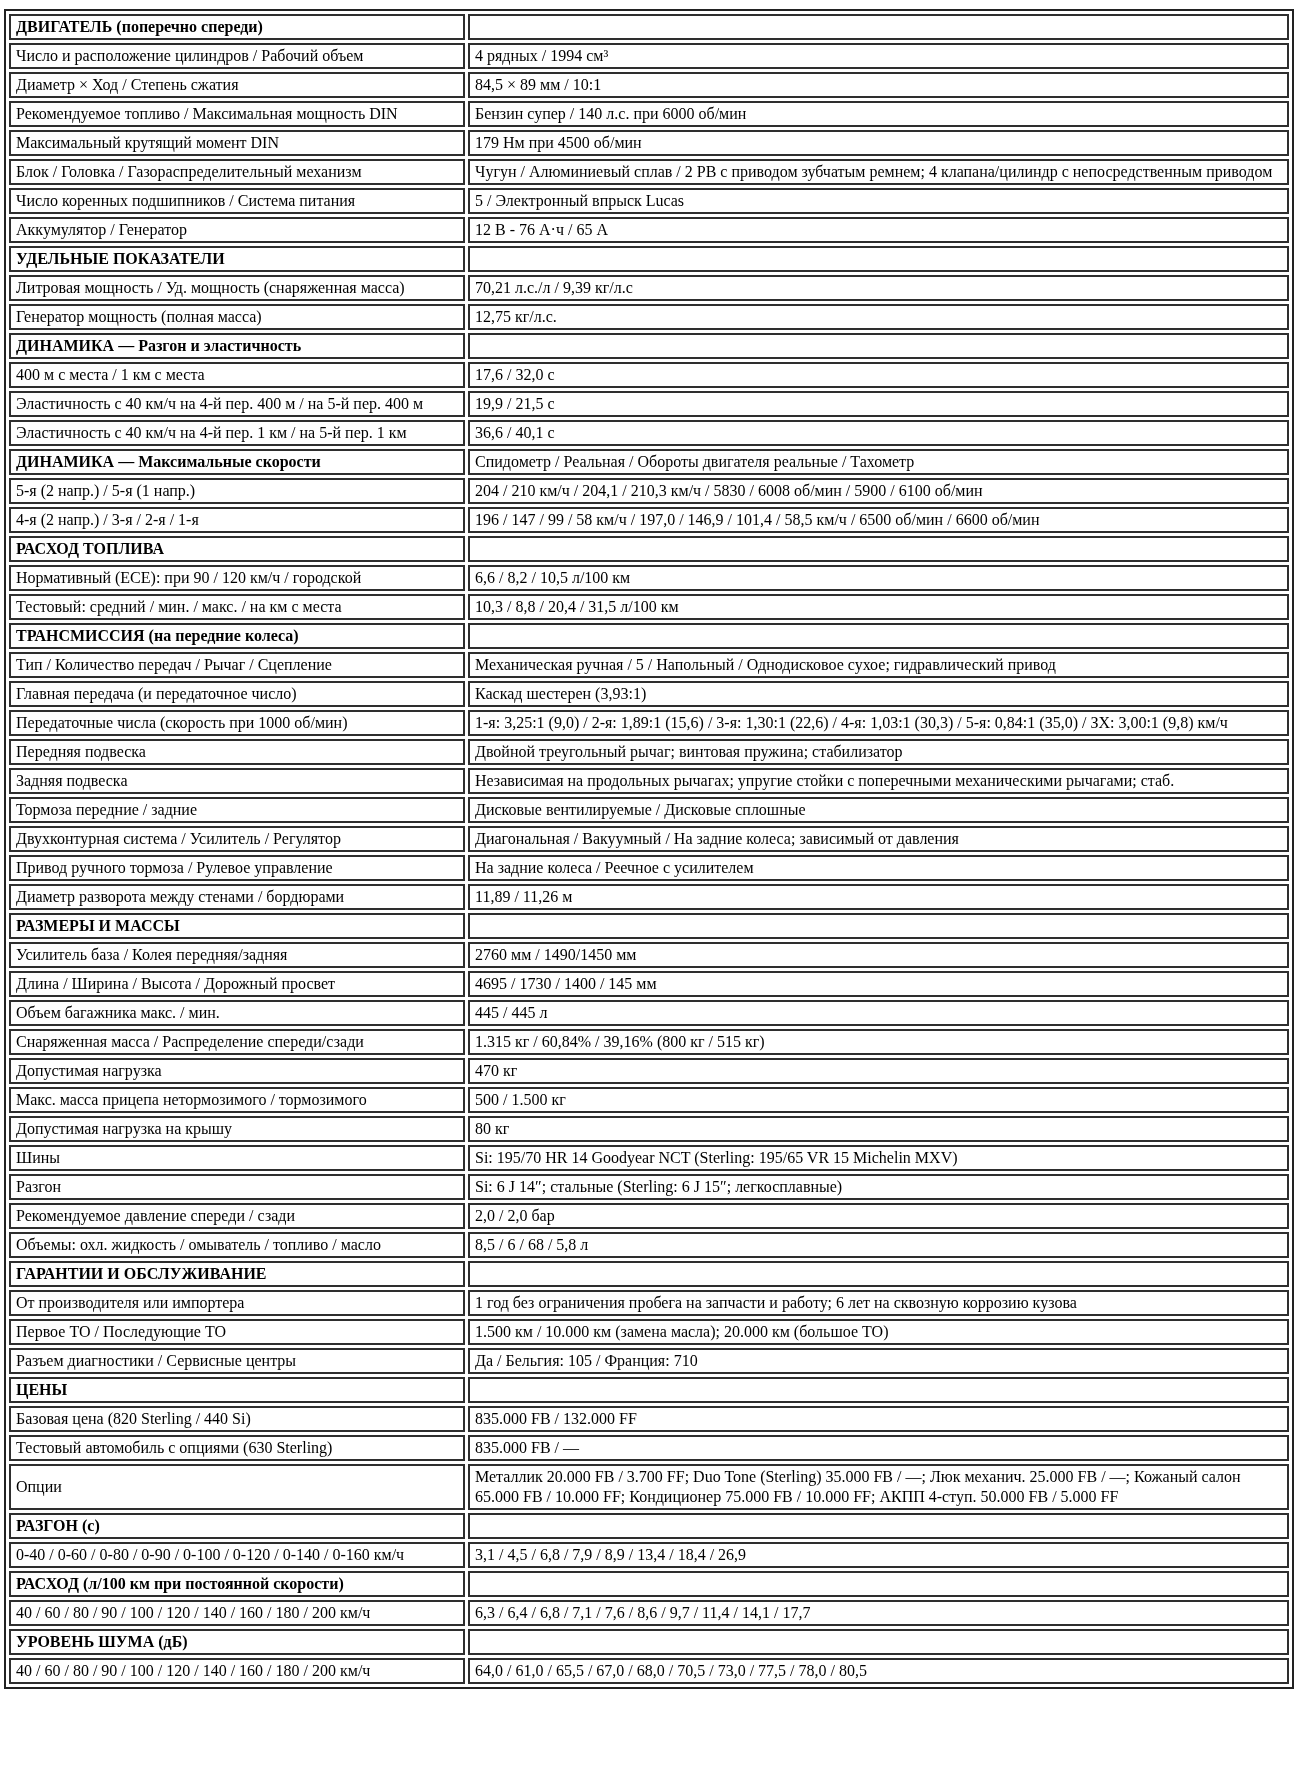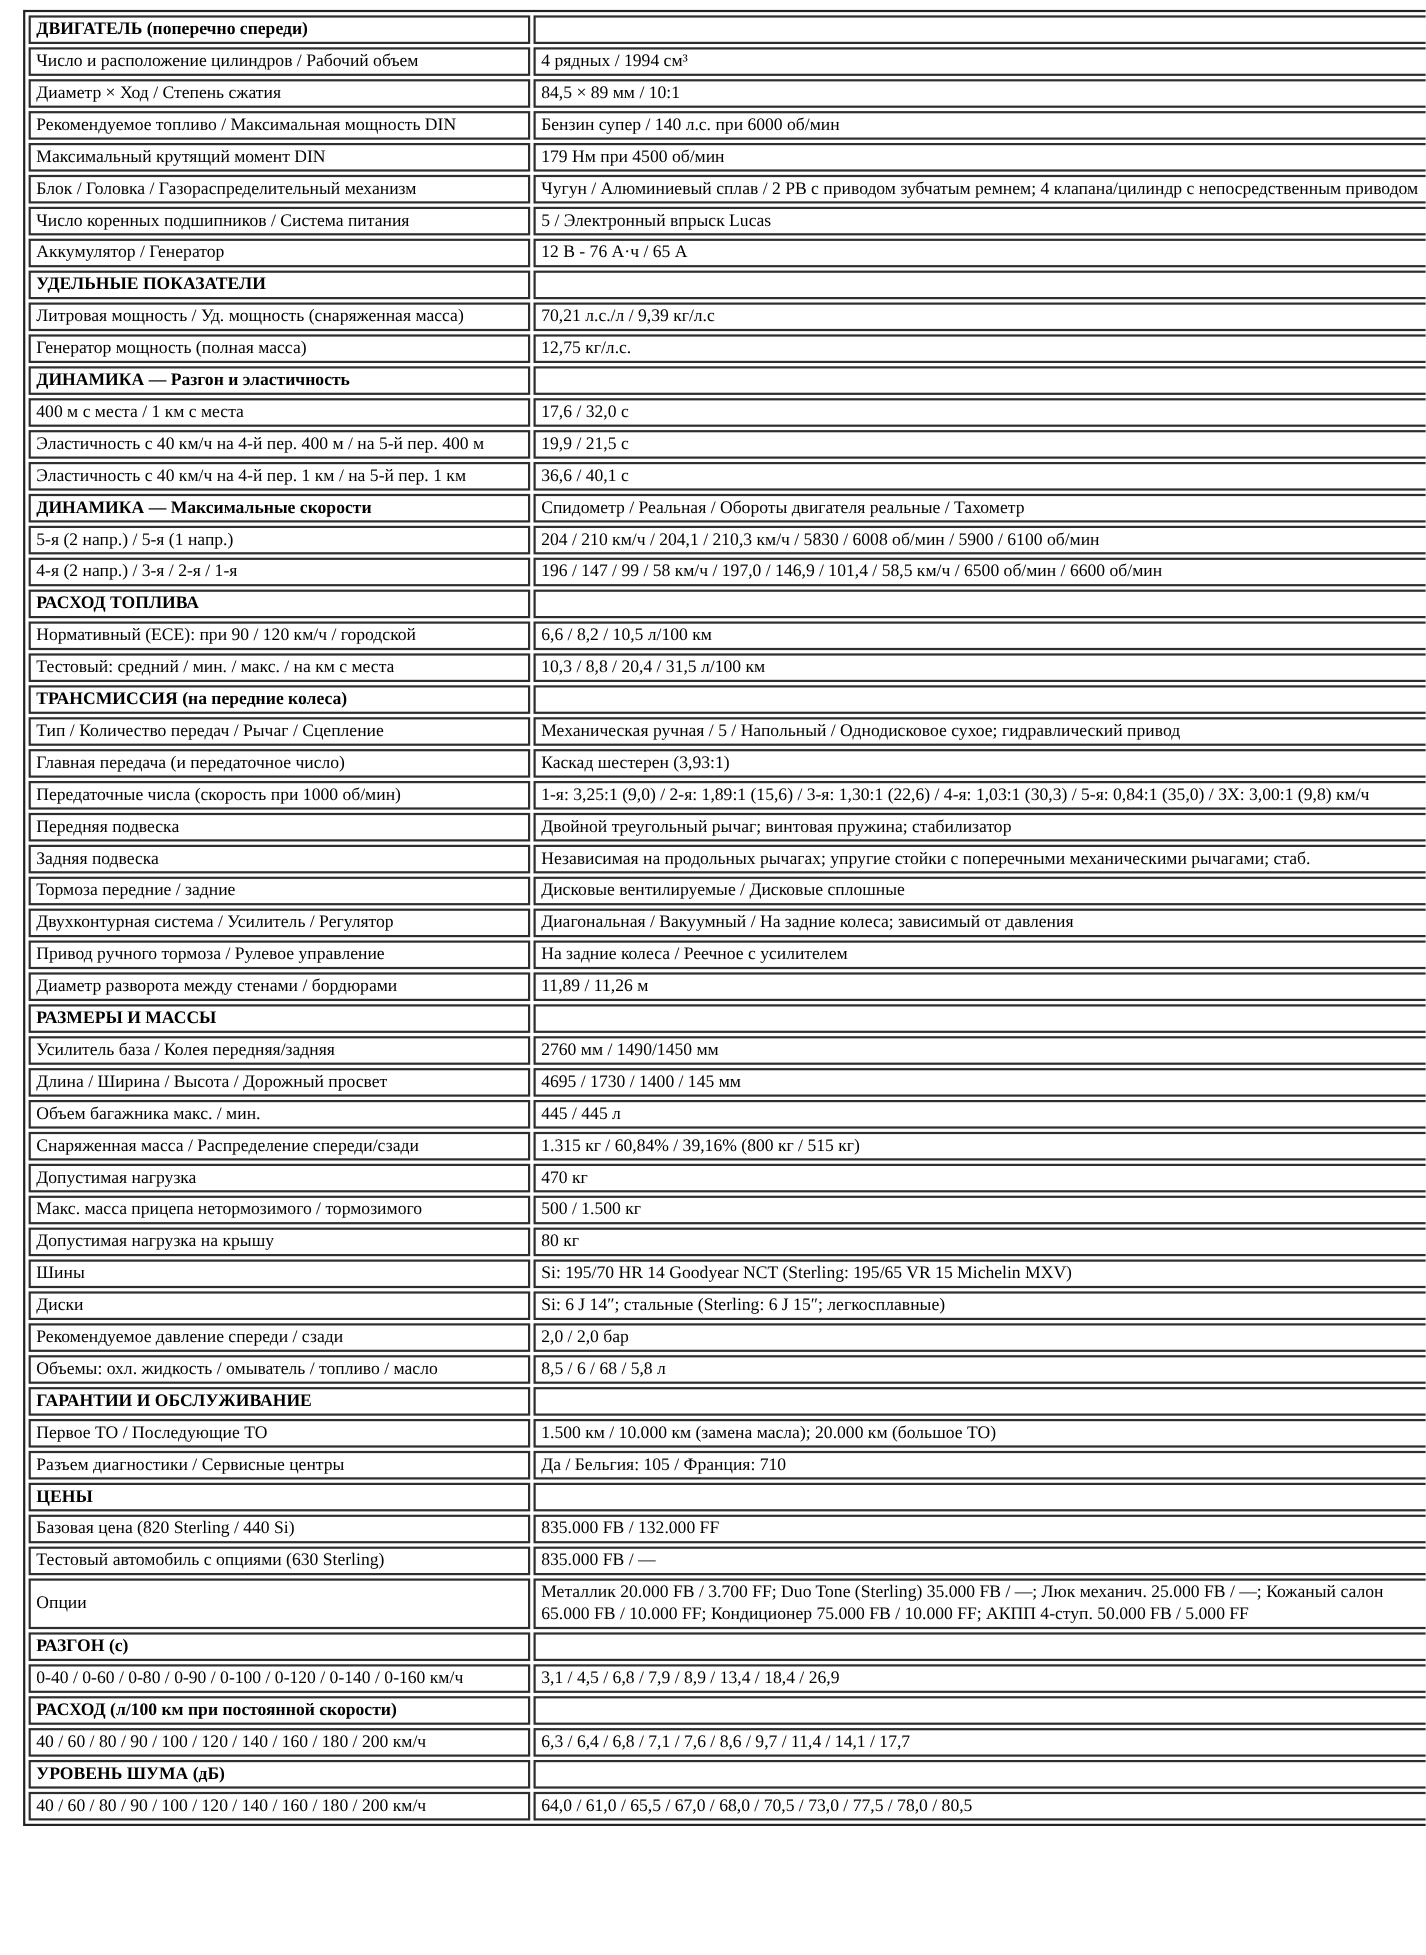--- a/index.html
+++ b/index.html
@@ -1,17 +1,17 @@
 <!DOCTYPE html>
 <html><head>
 <meta charset="utf-8">
 <style>
   html, body { margin: 0; padding: 0; background: #ffffff; }
   body { width: 1296px; font-family: "Liberation Serif", serif; color: #000; }
-  .page { padding: 9px 21px; }
+  .page { padding: 9px 4px; }
   table.spec {
     border-collapse: separate;
     border-spacing: 3px;
     border: 2px solid #222222;
     width: 1286px;
     table-layout: fixed;
     background: #ffffff;
   }
   col.c-label { width: 456px; }
   col.c-value { width: 821px; }
@@ -192,34 +192,38 @@
         </tr>
         <tr class="data">
           <td class="label">Допустимая нагрузка на крышу</td>
           <td class="value">80 кг</td>
         </tr>
         <tr class="data">
           <td class="label">Шины</td>
           <td class="value">Si: 195/70 HR 14 Goodyear NCT (Sterling: 195/65 VR 15 Michelin MXV)</td>
         </tr>
         <tr class="data">
-          <td class="label">Диски</td>
+          <td class="label">Разгон</td>
           <td class="value">Si: 6 J 14″; стальные (Sterling: 6 J 15″; легкосплавные)</td>
         </tr>
         <tr class="data">
           <td class="label">Рекомендуемое давление спереди / сзади</td>
           <td class="value">2,0 / 2,0 бар</td>
         </tr>
         <tr class="data">
           <td class="label">Объемы: охл. жидкость / омыватель / топливо / масло</td>
           <td class="value">8,5 / 6 / 68 / 5,8 л</td>
         </tr>
         <tr class="section">
           <td class="label">ГАРАНТИИ И ОБСЛУЖИВАНИЕ</td>
           <td class="value"></td>
+        </tr>
+        <tr class="data">
+          <td class="label">От производителя или импортера</td>
+          <td class="value">1 год без ограничения пробега на запчасти и работу; 6 лет на сквозную коррозию кузова</td>
         </tr>
         <tr class="data">
           <td class="label">Первое ТО / Последующие ТО</td>
           <td class="value">1.500 км / 10.000 км (замена масла); 20.000 км (большое ТО)</td>
         </tr>
         <tr class="data">
           <td class="label">Разъем диагностики / Сервисные центры</td>
           <td class="value">Да / Бельгия: 105 / Франция: 710</td>
         </tr>
         <tr class="section">

